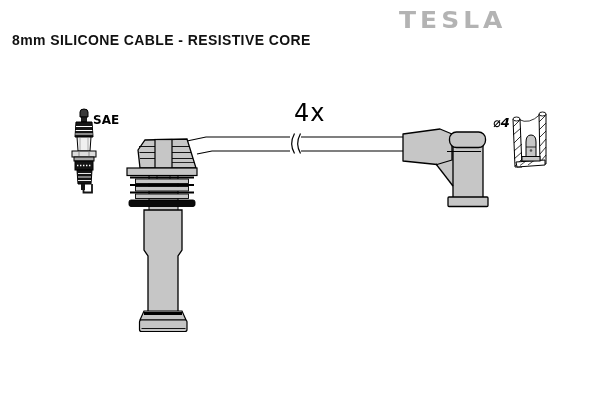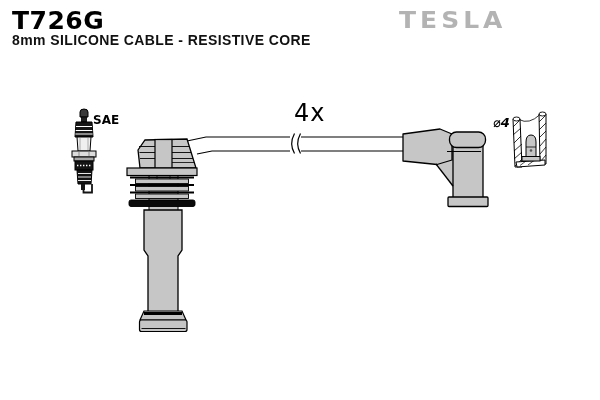--- a/index.html
+++ b/index.html
@@ -24,21 +24,20 @@
     transform:scaleY(0.92);transform-origin:left top;
   }
   svg.diagram{position:absolute;left:0;top:0;}
   svg text{font-family:"DejaVu Sans","Liberation Sans",sans-serif;}
 </style>
 </head>
 <body>
 
 <div class="page">
 
-  <div class="part-number">T726G</div>
   <div class="subtitle">8mm SILICONE CABLE - RESISTIVE CORE</div>
   <div class="brand-logo">TESLA</div>
 
   <svg class="diagram" width="600" height="400" viewBox="0 0 600 400">
 
     <g>
 
       <polygon points="187,141 206,137 292,137 292,151 212,151 197,154" fill="#ffffff" stroke="none"></polygon>
       <path d="M187,141 L206,137 L292,137" fill="none" stroke="#000" stroke-width="1.2"></path>
       <path d="M197,154 L212,151 L292,151" fill="none" stroke="#000" stroke-width="1.2"></path>

